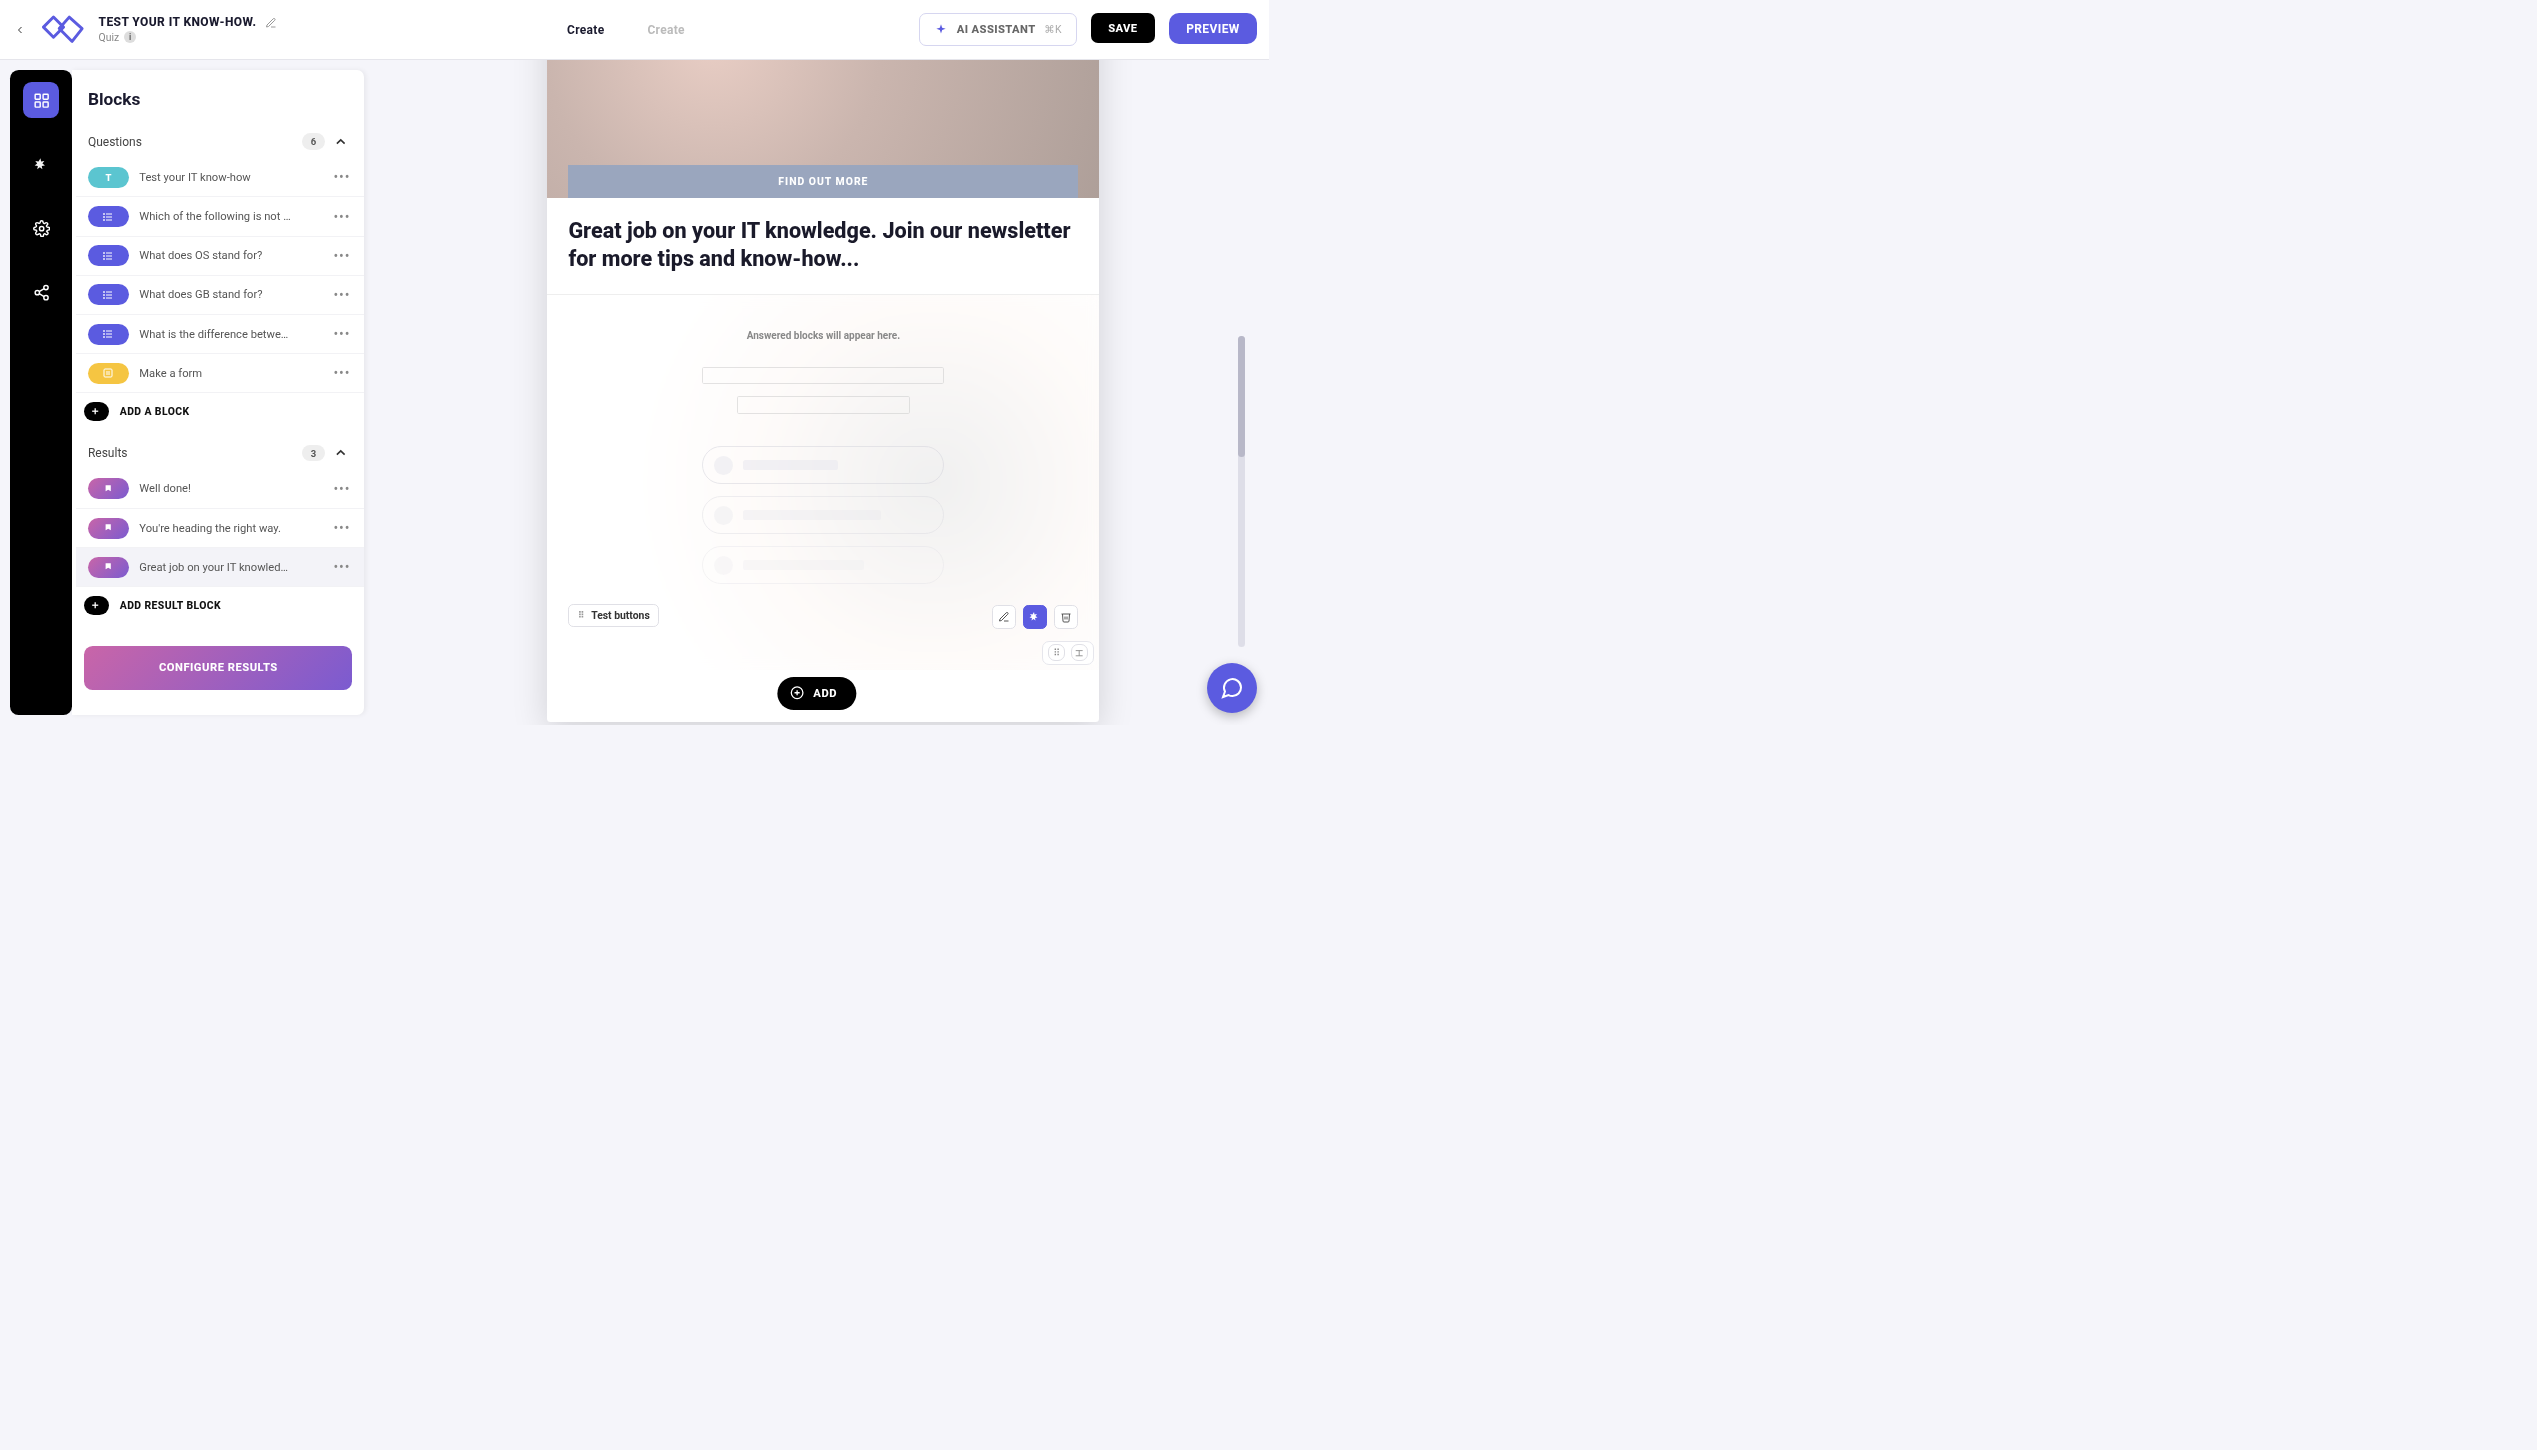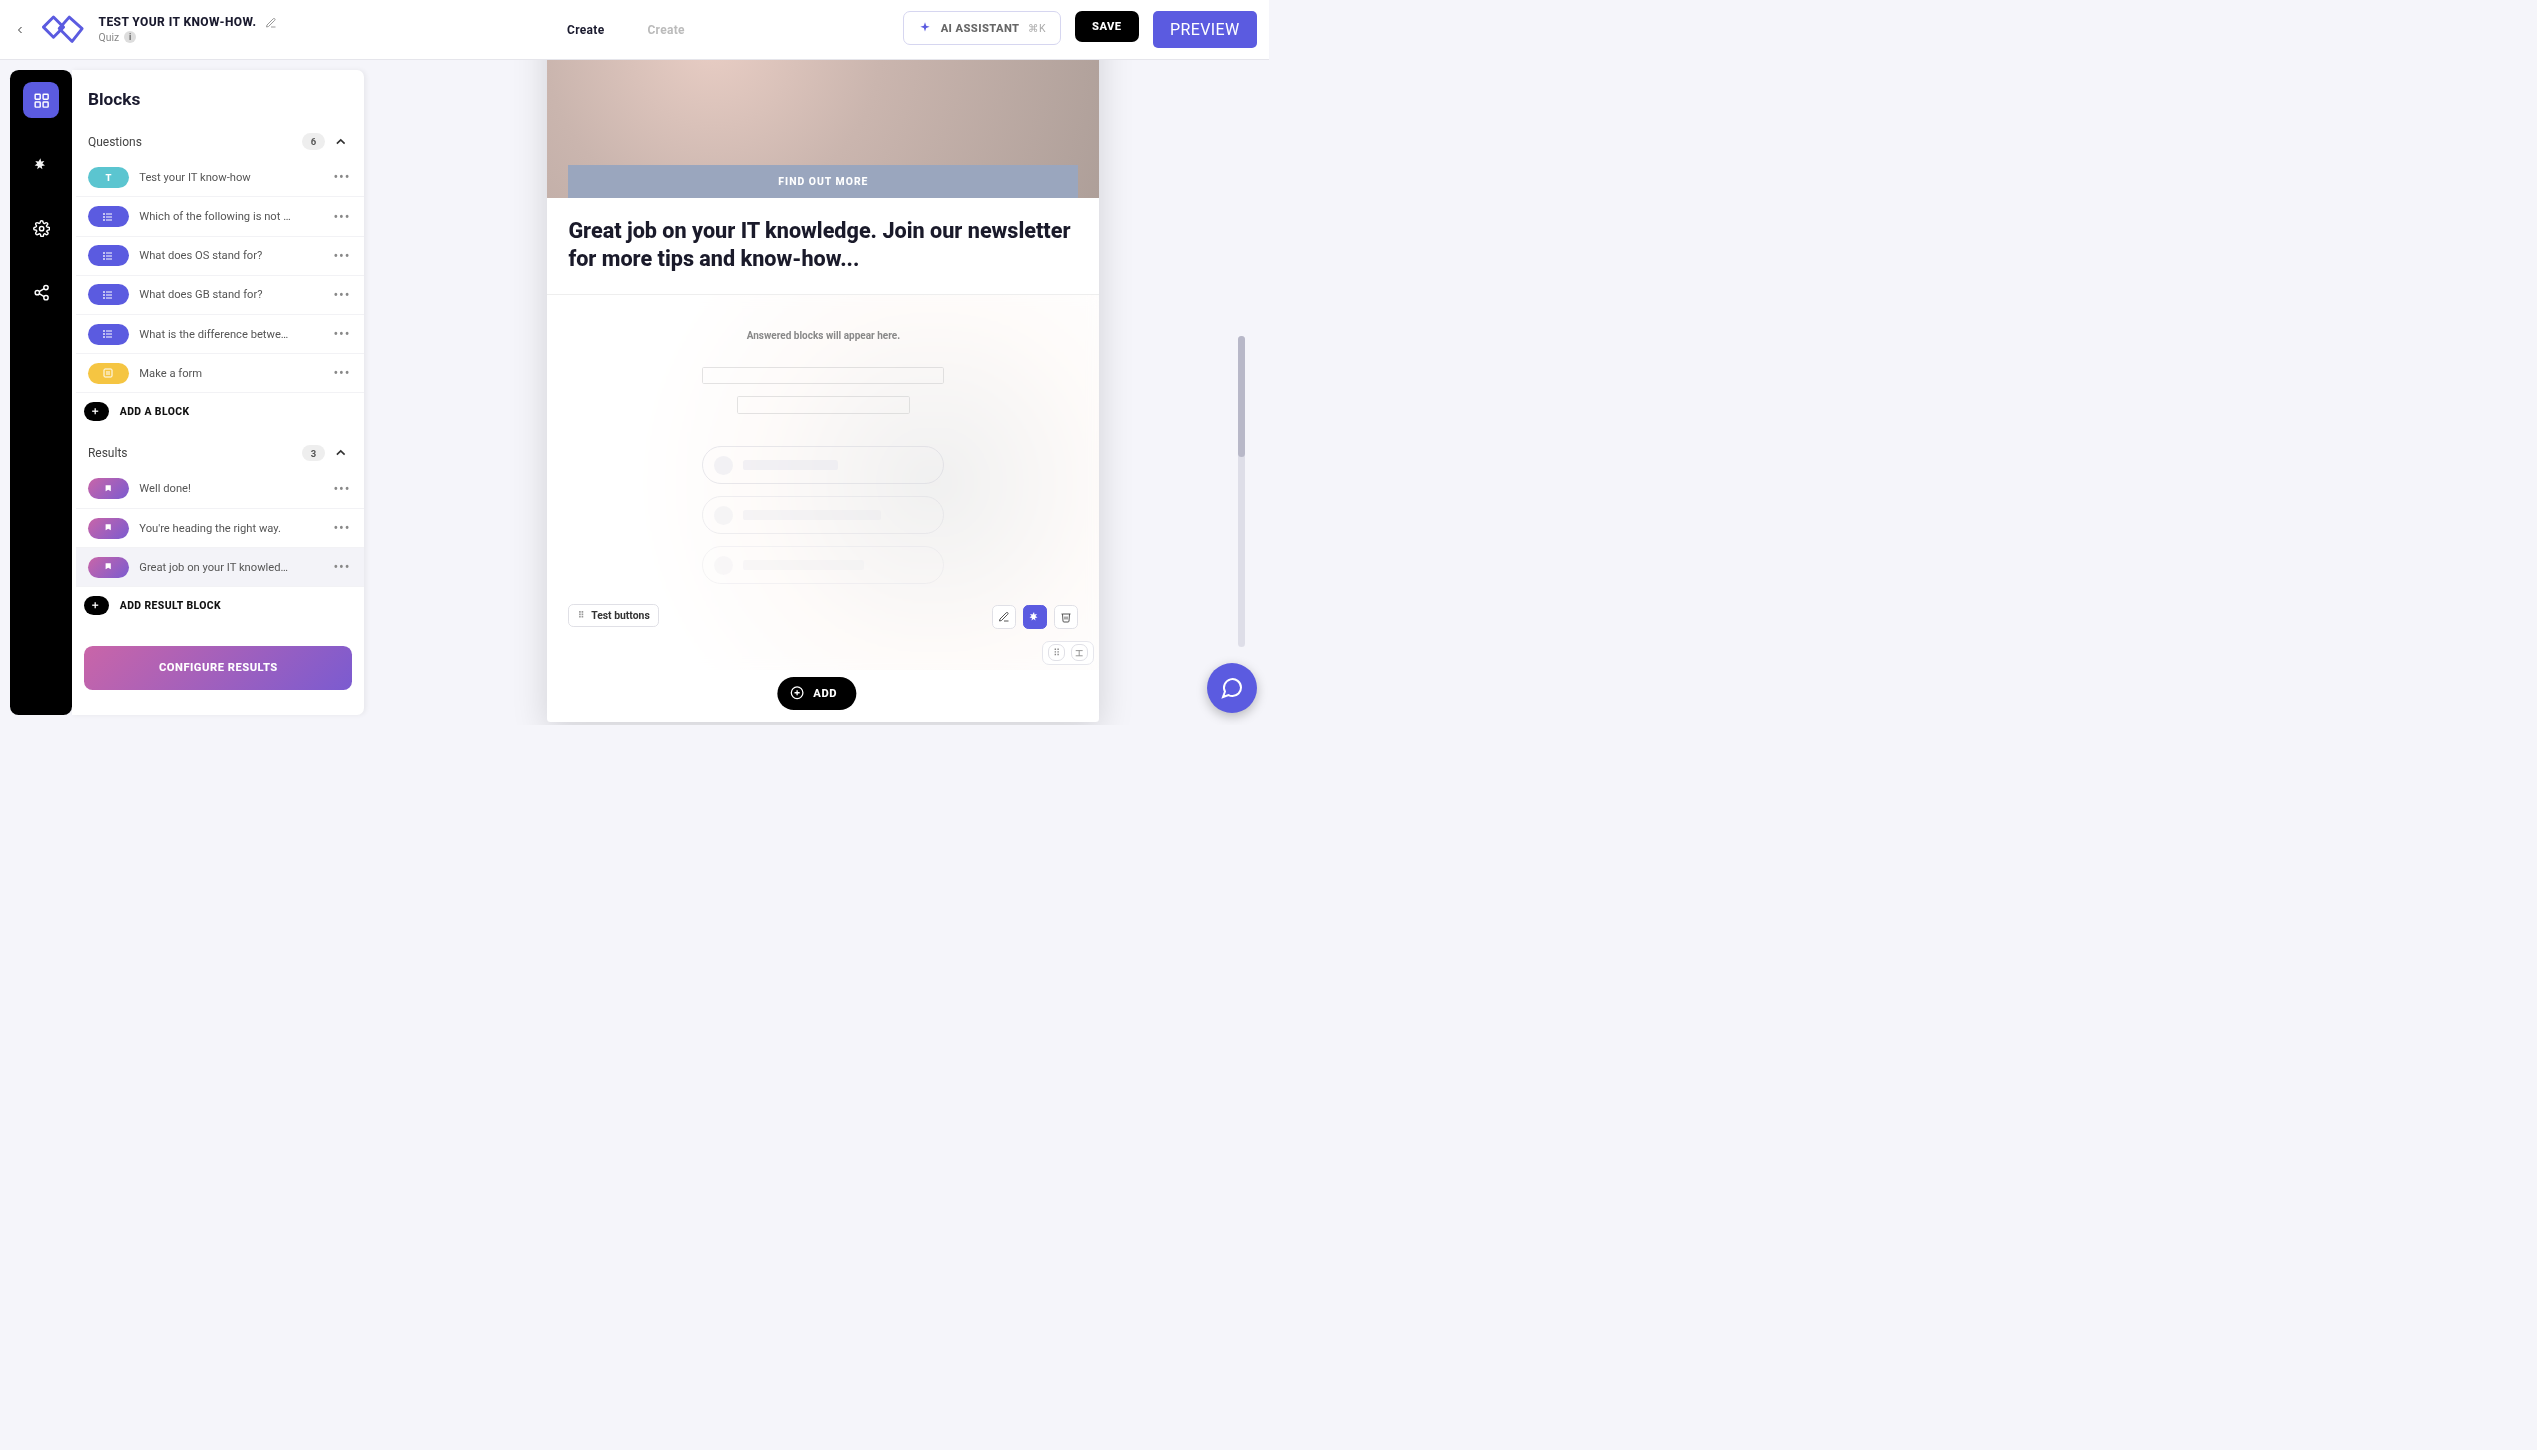--- a/index.html
+++ b/index.html
@@ -29,21 +29,21 @@
   .quiz-label { font-size:10.4px; color:#888;}
   .info-icon { width:12px; height:12px; border-radius:50%; background:#ddd; display:flex; align-items:center; justify-content:center; font-size:8.6px; color:#666; font-weight:700;}
   .topnav { margin-left:276px; display:flex; gap:43px;}
   .topnav a { font-size:12px; font-weight:700; cursor:pointer; letter-spacing:0.3px;}
   .topnav a.inactive { color:#bbb;}
   .top-actions { margin-left:auto; display:flex; align-items:flex-start; gap:14px;}
   .ai-btn { border:0.9px solid #d6d6f0; border-radius:7px; padding:8.6px 14px; display:flex; align-items:center; gap:8.6px; cursor:pointer; background:#fff;}
   .ai-label { font-size:11.2px; font-weight:800; color:#666; letter-spacing:0.4px;}
   .ai-shortcut { font-size:10.4px; color:#aaa; letter-spacing:0.4px;}
   .save-btn { background:#000; color:#fff; border:none; border-radius:7px; padding:8.6px 17.3px; font-size:11.2px; font-weight:800; letter-spacing:0.4px; cursor:pointer;}
-  .preview-btn { background:var(--primary); color:#fff; border:none; border-radius:5px; padding:8.6px 17.3px; font-size:16px; font-weight:400; letter-spacing:0.4px; cursor:pointer;}
+  .preview-btn { background:var(--primary); color:#fff; border:none; border-radius:10px; padding:8.6px 17.3px; font-size:12px; font-weight:700; letter-spacing:0.4px; cursor:pointer;}
   
   .body { display:flex; height:calc(100% - 60px); }
   
   .rail { width:62px; background:#000; border-radius:8.6px; margin:10.4px 0 10.4px 10.4px; display:flex; flex-direction:column; align-items:center; padding-top:12px; gap:28px;}
   .rail-item { width:36px; height:36px; display:flex; align-items:center; justify-content:center; border-radius:8.6px; cursor:pointer; color:#fff;}
   .rail-item.active { background:var(--primary);}
   
   .panel { width:292px; background:#fff; margin:10.4px 0 10.4px 0; border-radius:0 7px 7px 0; box-shadow:1.7px 0 5.2px rgba(0,0,0,0.06); overflow-y:auto; position:relative; z-index:2;}
   .panel-title { font-size:17.3px; font-weight:700; padding:19px 15.5px 15.5px;}
   .section-row { display:flex; align-items:center; padding:8.6px 15.5px; cursor:pointer;}

